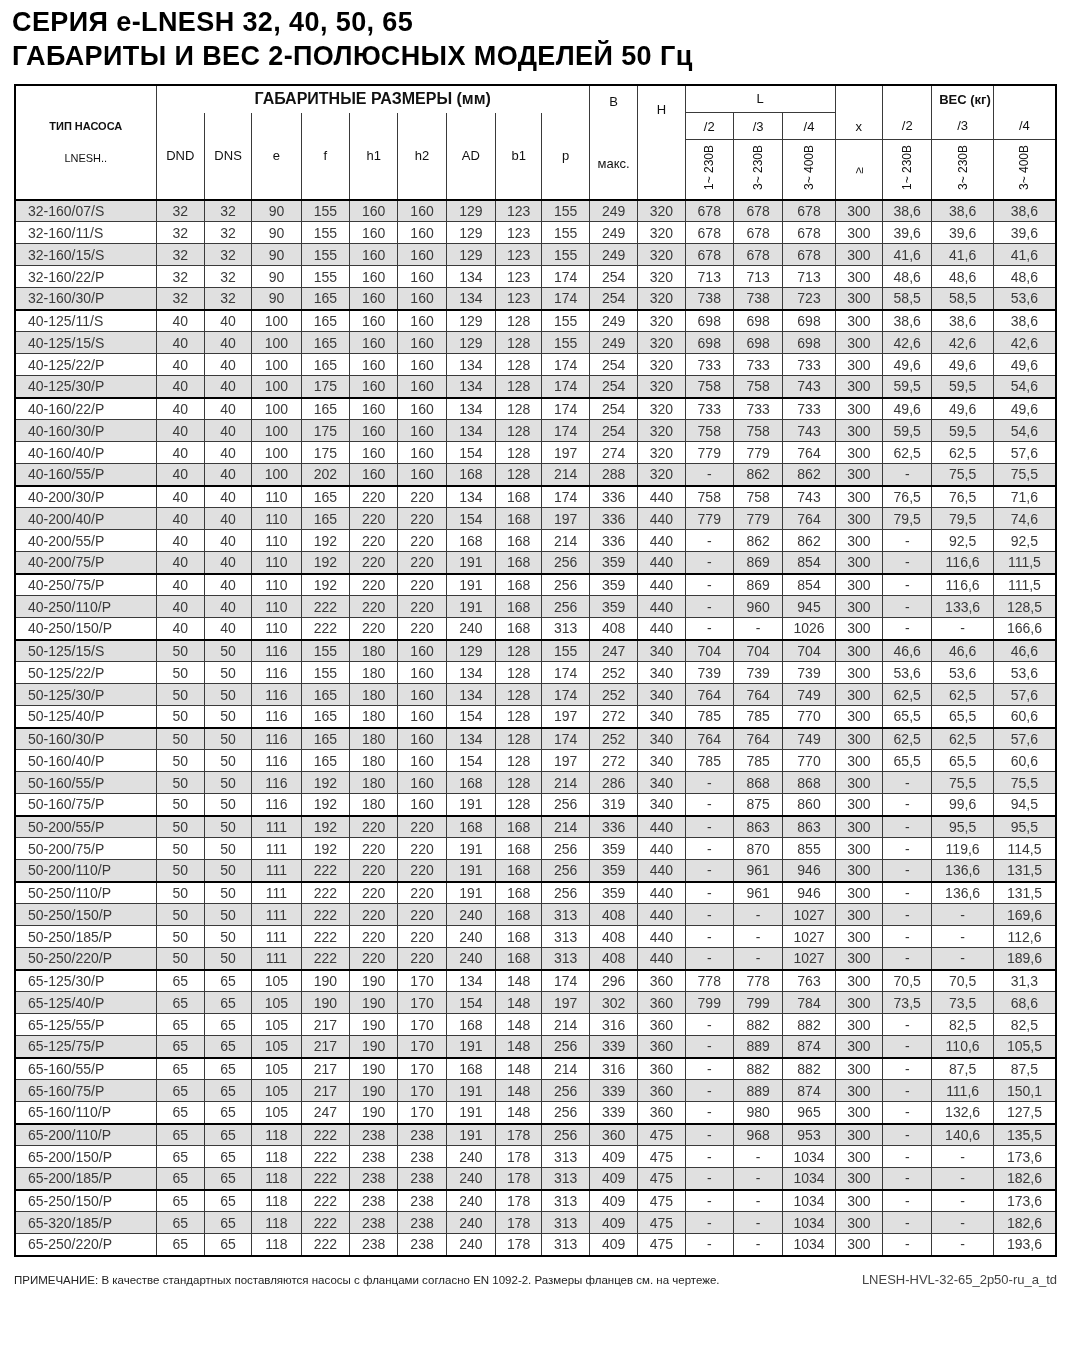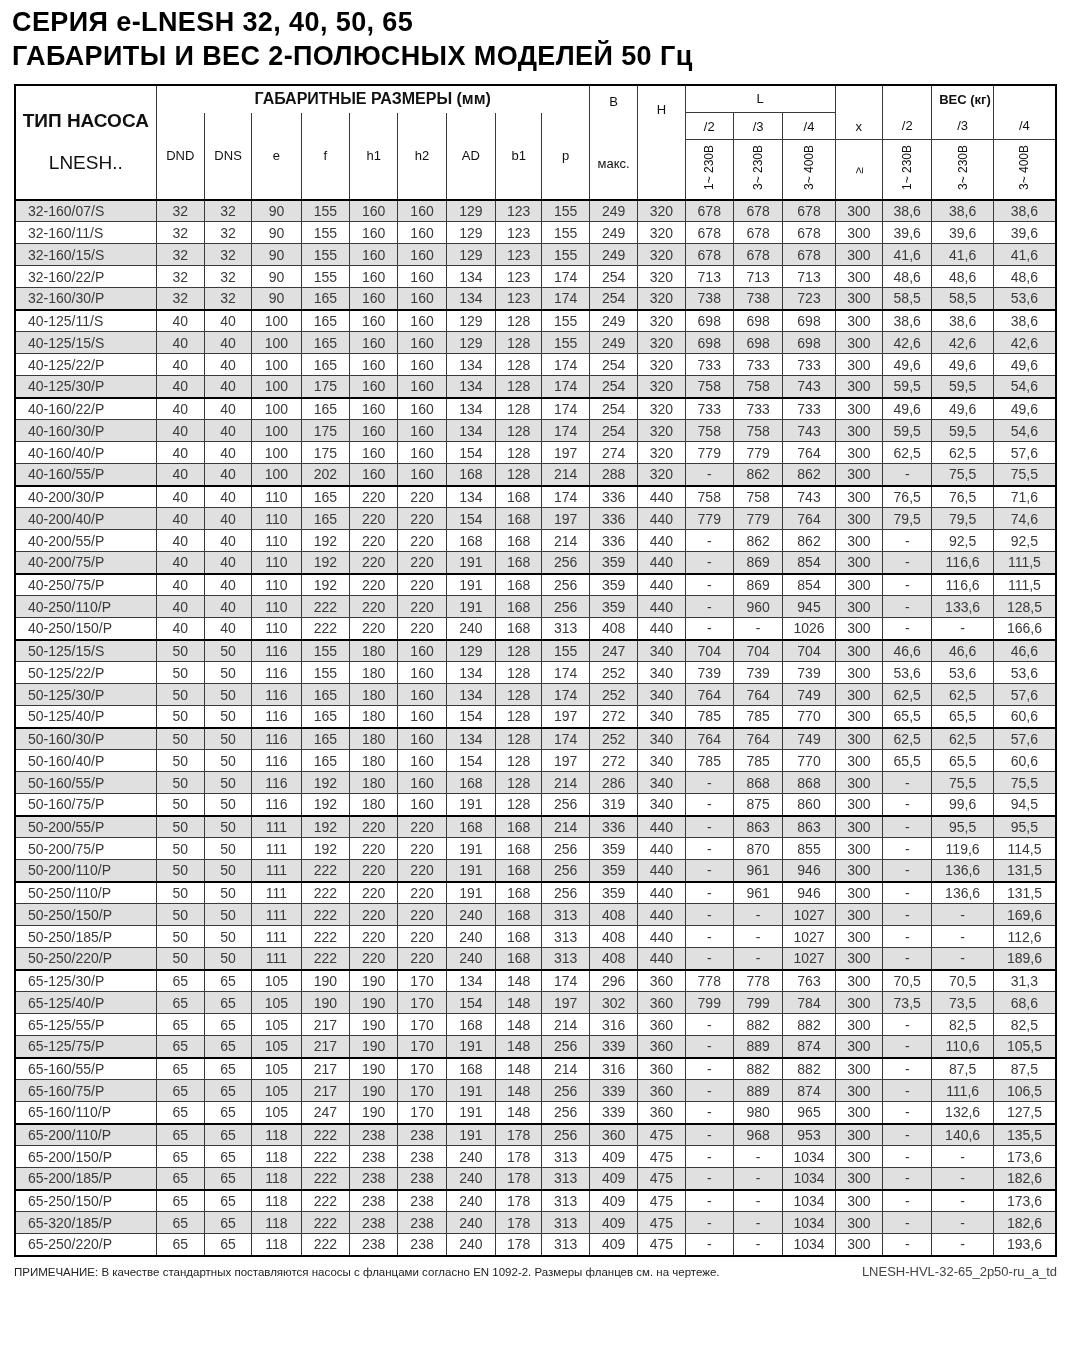--- a/index.html
+++ b/index.html
@@ -19,21 +19,21 @@
   }
   th, td { border:1px solid #3a3a3a; overflow:hidden; }
 
   thead { border-bottom:2px solid #000; }
   thead th { font-weight:normal; font-size:13px; color:#111; background:#fff; padding:0 2px; text-align:center; vertical-align:middle; }
   .hr1 th { height:28px; }
   .hr2 th { height:27px; }
   .hr3 th { height:60px; }
   .bold { font-weight:bold;text-align:right; }
 
-  .type-head { vertical-align:middle; font-size:19px; }
+  .type-head { vertical-align:middle; font-size:11px; }
   .type-head .l1 { font-weight:bold; }
   .type-head .l2 { margin-top:20px; }
 
   .dims-group { border-bottom:none; font-weight:bold; font-size:16px; }
   th.dim { border-top:none; font-size:13px; }
 
   .bmax { vertical-align:top; }
   .bmax .stack { display:flex; flex-direction:column; justify-content:space-between; height:111px; padding:8px 0 26px 0; }
   .h-head { vertical-align:top; padding-top:16px; }
   .x-head { vertical-align:bottom; padding-bottom:5px; }
@@ -49,21 +49,21 @@
   tbody td {
     height:22px; padding:0 3px; text-align:center;
     font-size:14px; color:#3a3a3a; background:#fff;
   }
   tbody td.type { text-align:left; padding-left:12px; }
   tbody tr.stripe td { background:var(--stripe, #e0e0e0); }
   tbody tr.group-start td { border-top:2px solid #000; }
 
   .footer {
     display:flex; justify-content:space-between; align-items:baseline;
-    margin:7px 2px 0 2px; width:1043px;
+    margin:15px 2px 0 2px; width:1043px;
   }
   .footnote { font-size:11.5px; color:#222; }
   .doccode  { font-size:13px; color:#444; }
 </style>
 </head>
 <body>
 
 <div class="page">
 
   <div class="title">
@@ -993,21 +993,21 @@
           <td>148</td>
           <td>256</td>
           <td>339</td>
           <td>360</td>
           <td>-</td>
           <td>889</td>
           <td>874</td>
           <td>300</td>
           <td>-</td>
           <td>111,6</td>
-          <td>106,5</td>
+          <td>150,1</td>
         </tr>
         <tr>
           <td class="type">65-160/110/P</td>
           <td>65</td>
           <td>65</td>
           <td>105</td>
           <td>247</td>
           <td>190</td>
           <td>170</td>
           <td>191</td>

